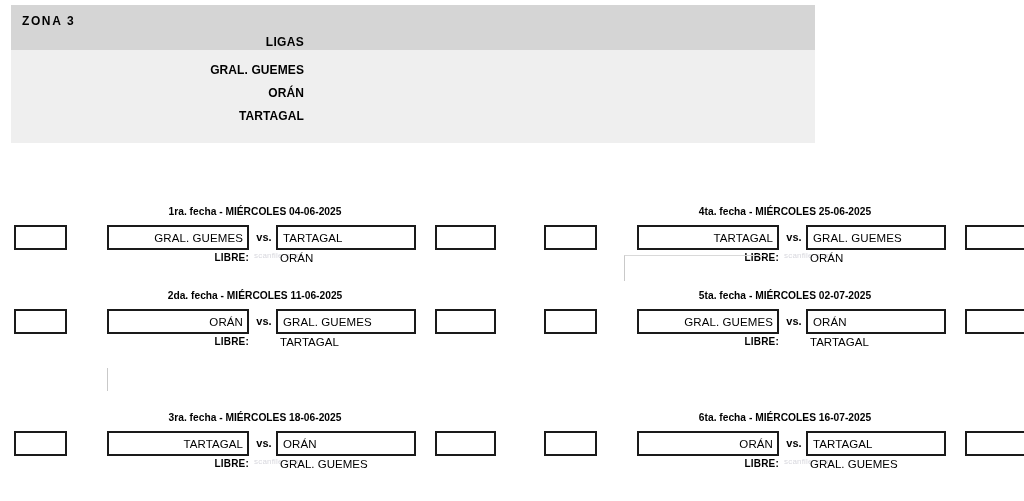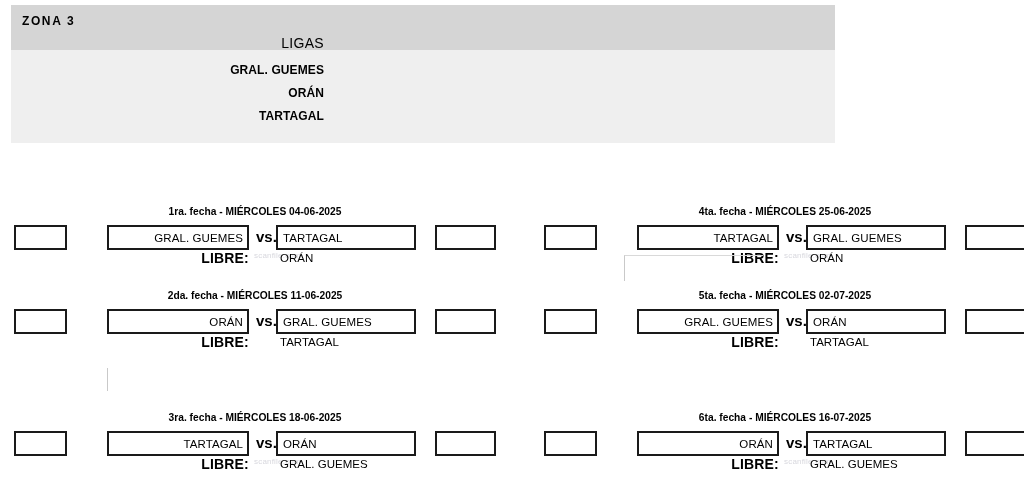--- a/index.html
+++ b/index.html
@@ -18,21 +18,20 @@
     -webkit-font-smoothing: antialiased;
   }
 
   
   #header-block {
     position: absolute;
     left: 11px;
     top: 5px;
     width: 804px;
     height: 138px;
-    padding-left: 20px;
   }
   #header-bar {
     position: absolute;
     left: 0; top: 0;
     width: 100%;
     height: 45px;
     background: #d5d5d5;
   }
   #zona-title {
     position: absolute;
@@ -40,22 +39,22 @@
     top: 9px;
     font-size: 12px;
     font-weight: bold;
     letter-spacing: 1.6px;
     line-height: 14px;
   }
   #ligas-label {
     position: absolute;
     right: 511px;
     top: 30px;
-    font-size: 14px;
-    font-weight: normal;
+    font-size: 12px;
+    font-weight: bold;
     letter-spacing: 0.3px;
     white-space: nowrap;
   }
   #header-body {
     position: absolute;
     left: 0; top: 45px;
     width: 100%;
     height: 93px;
     background: #efefef;
   }
@@ -128,39 +127,39 @@
   }
   .slot-home .team { right: 4px; }
   .slot-away .team { left: 5px; }
 
   .vs-label {
     position: absolute;
     left: 242px;
     top: 5px;
     width: 16px;
     text-align: center;
-    font-size: 15px;
+    font-size: 11px;
     font-weight: bold;
     line-height: 14px;
   }
 
   .libre-line {
     position: absolute;
     left: 0;
     top: 46px;
     width: 482px;
     height: 16px;
   }
   .libre-label {
     position: absolute;
     left: 155px;
     width: 80px;
     top: 0;
     text-align: right;
-    font-size: 14px;
+    font-size: 10px;
     font-weight: bold;
     line-height: 14px;
     letter-spacing: 0.2px;
   }
   .libre-team {
     position: absolute;
     left: 266px;
     top: 0;
     font-size: 11.5px;
     line-height: 14px;

